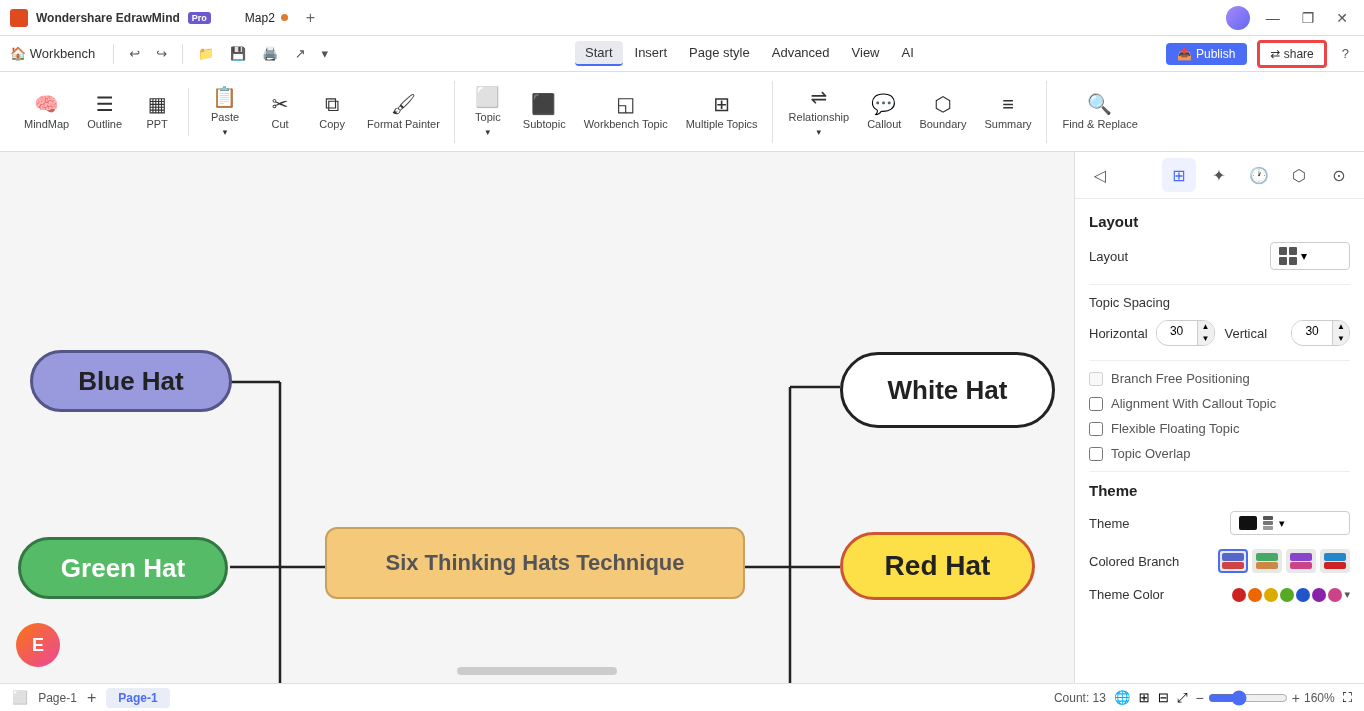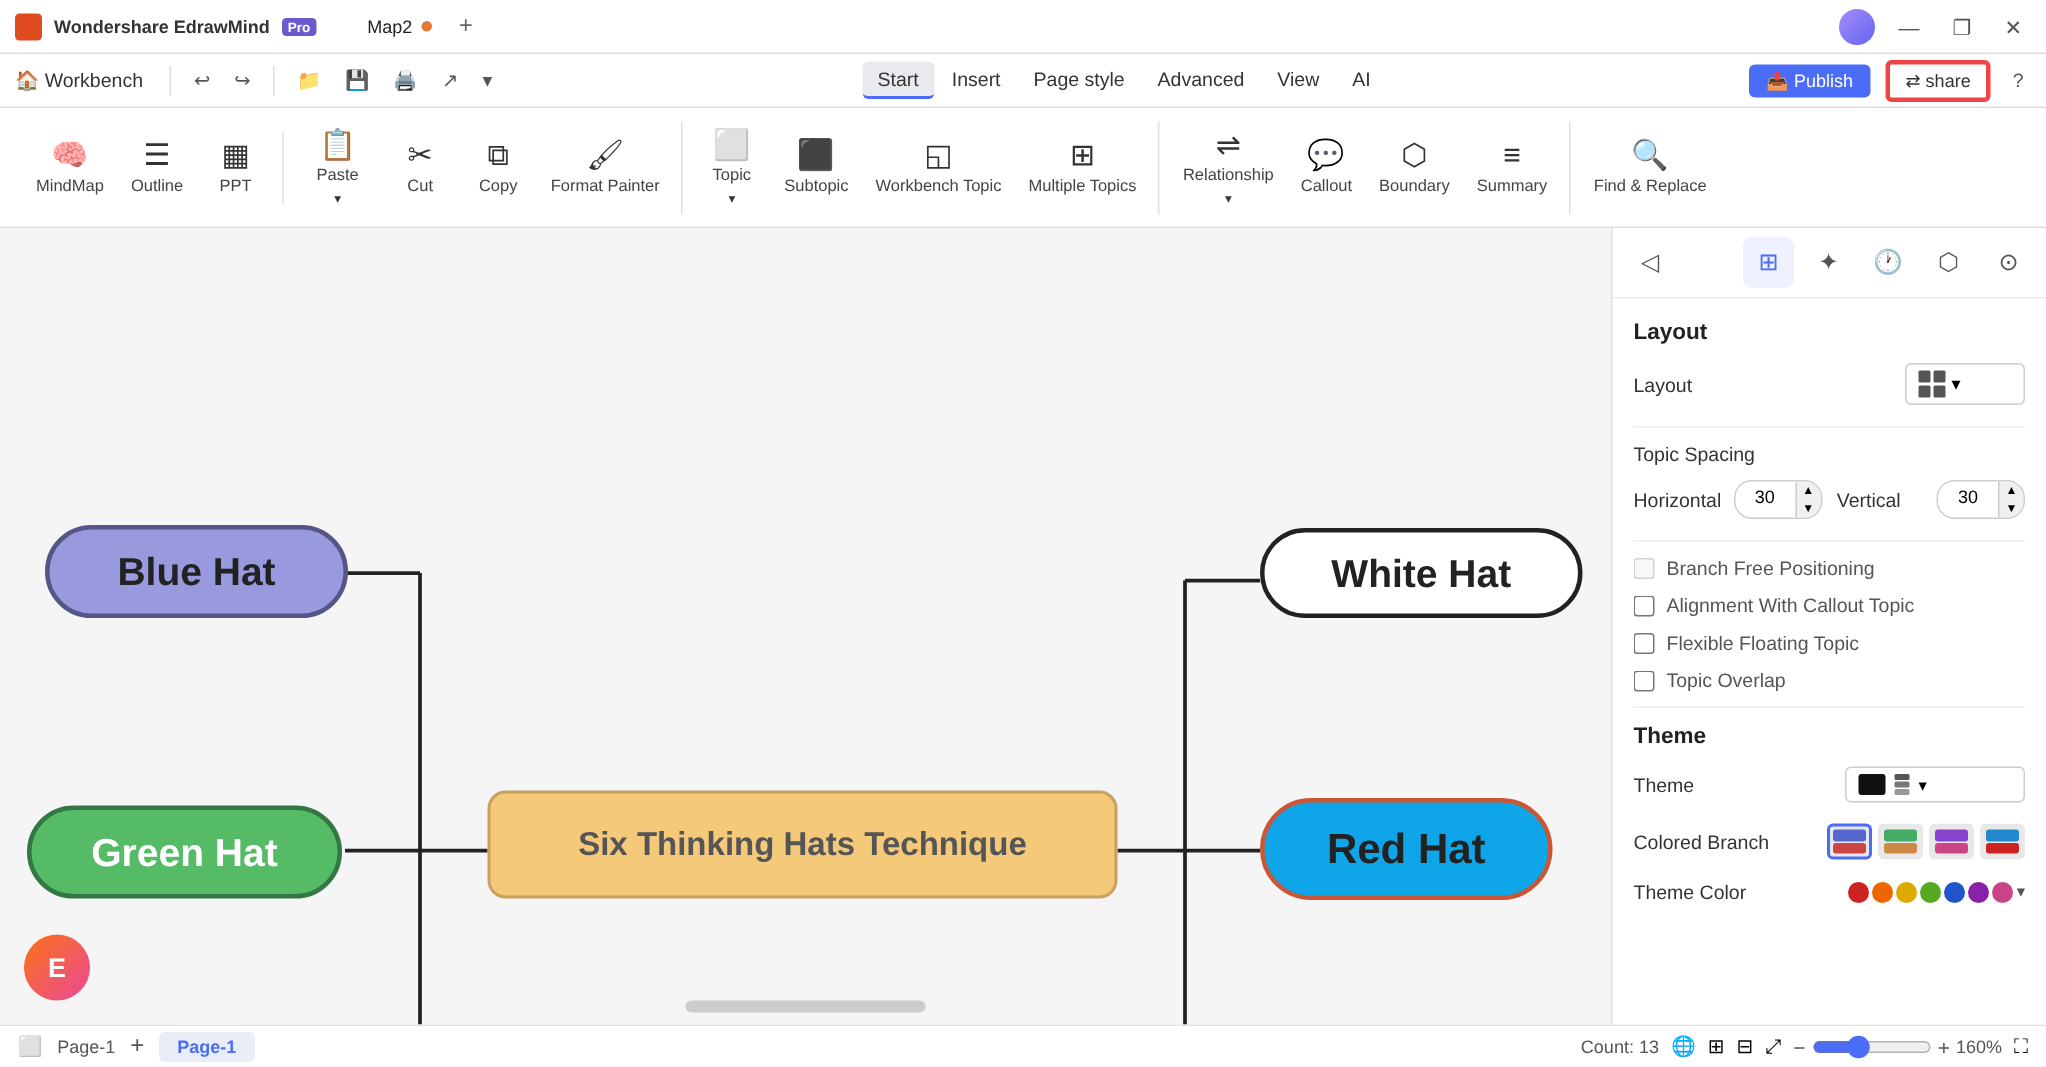--- a/index.html
+++ b/index.html
@@ -347,25 +347,25 @@
     </div>
 
     <div class="node" style="left:30px; top:198px; width:202px; height:62px; background:#9999dd; border-color:#555588; font-size:26px; font-weight:900; color:#222;">
       <span>Blue Hat</span>
     </div>
 
     <div class="node" style="left:18px; top:385px; width:210px; height:62px; background:#55bb66; border-color:#337744; font-size:26px; color:#fff;">
       <span>Green Hat</span>
     </div>
 
-    <div class="node" style="left:840px; top:200px; width:215px; height:60px; background:#ffffff; border-color:#222222; font-size:26px; color:#222;">
+    <div class="node" style="left:840px; top:200px; width:215px; height:76px; background:#ffffff; border-color:#222222; font-size:26px; color:#222;">
       <span>White Hat</span>
     </div>
 
-    <div class="node" style="left:840px; top:380px; width:195px; height:68px; background:#0ea5e9; border-color:#cc5533; font-size:28px; color:#222;">
+    <div class="node" style="left:840px; top:380px; width:195px; height:68px; background:#fde047; border-color:#cc5533; font-size:28px; color:#222;">
       <span>Red Hat</span>
     </div>
 
     <div style="position:absolute; bottom:8px; left:50%; transform:translateX(-50%); width:160px; height:8px; background:#ccc; border-radius:4px;"></div>
 
     <div style="position:absolute; bottom:16px; left:16px; width:44px; height:44px; border-radius:50%; background: linear-gradient(135deg,#f97316,#ec4899); display:flex; align-items:center; justify-content:center;">
       <span style="color:#fff; font-weight:900; font-size:18px;">E</span>
     </div>
   </div>
 

